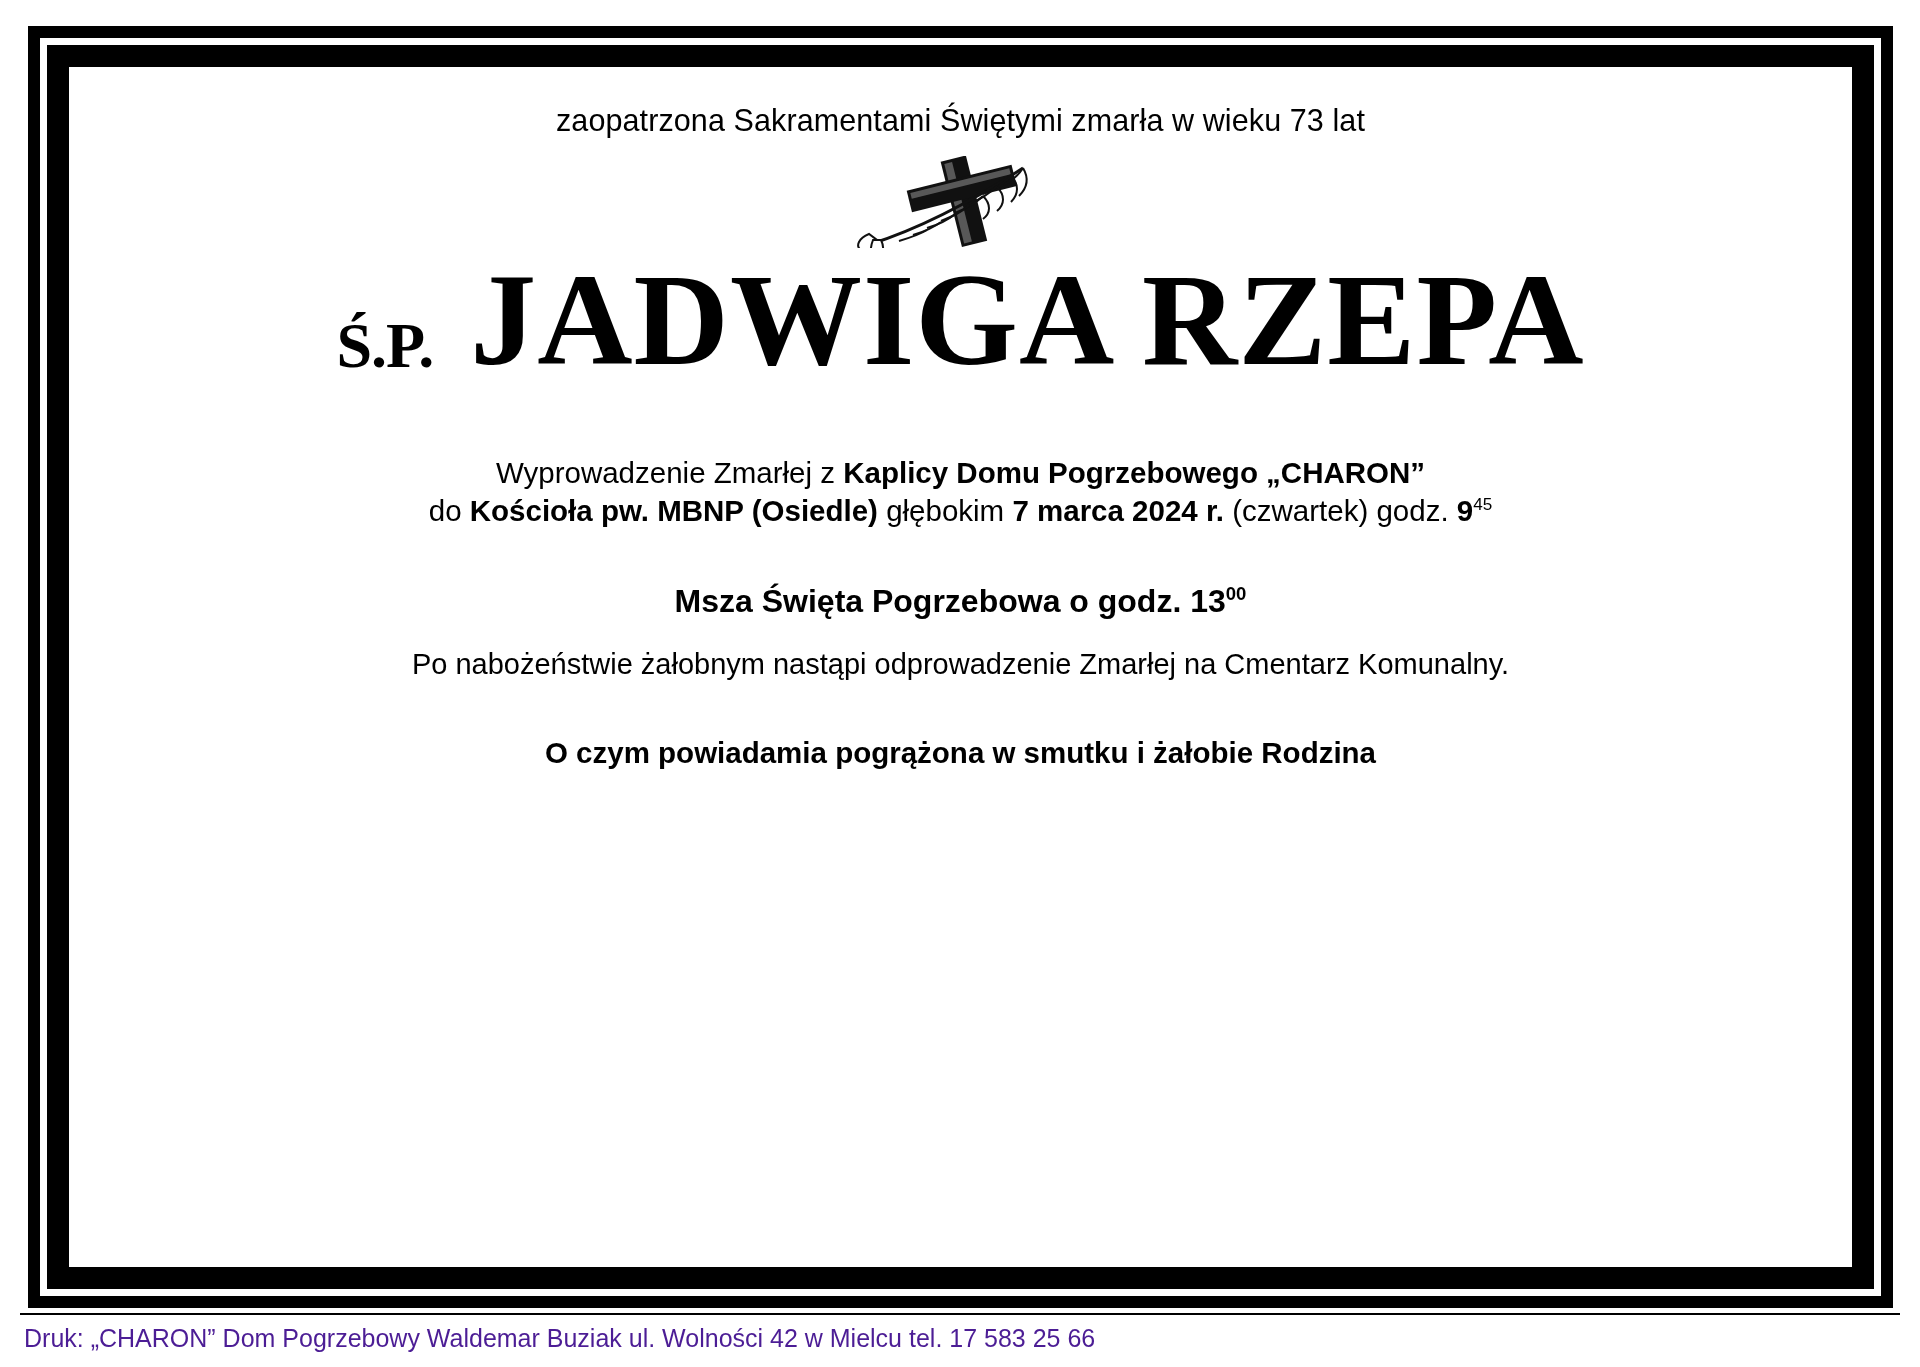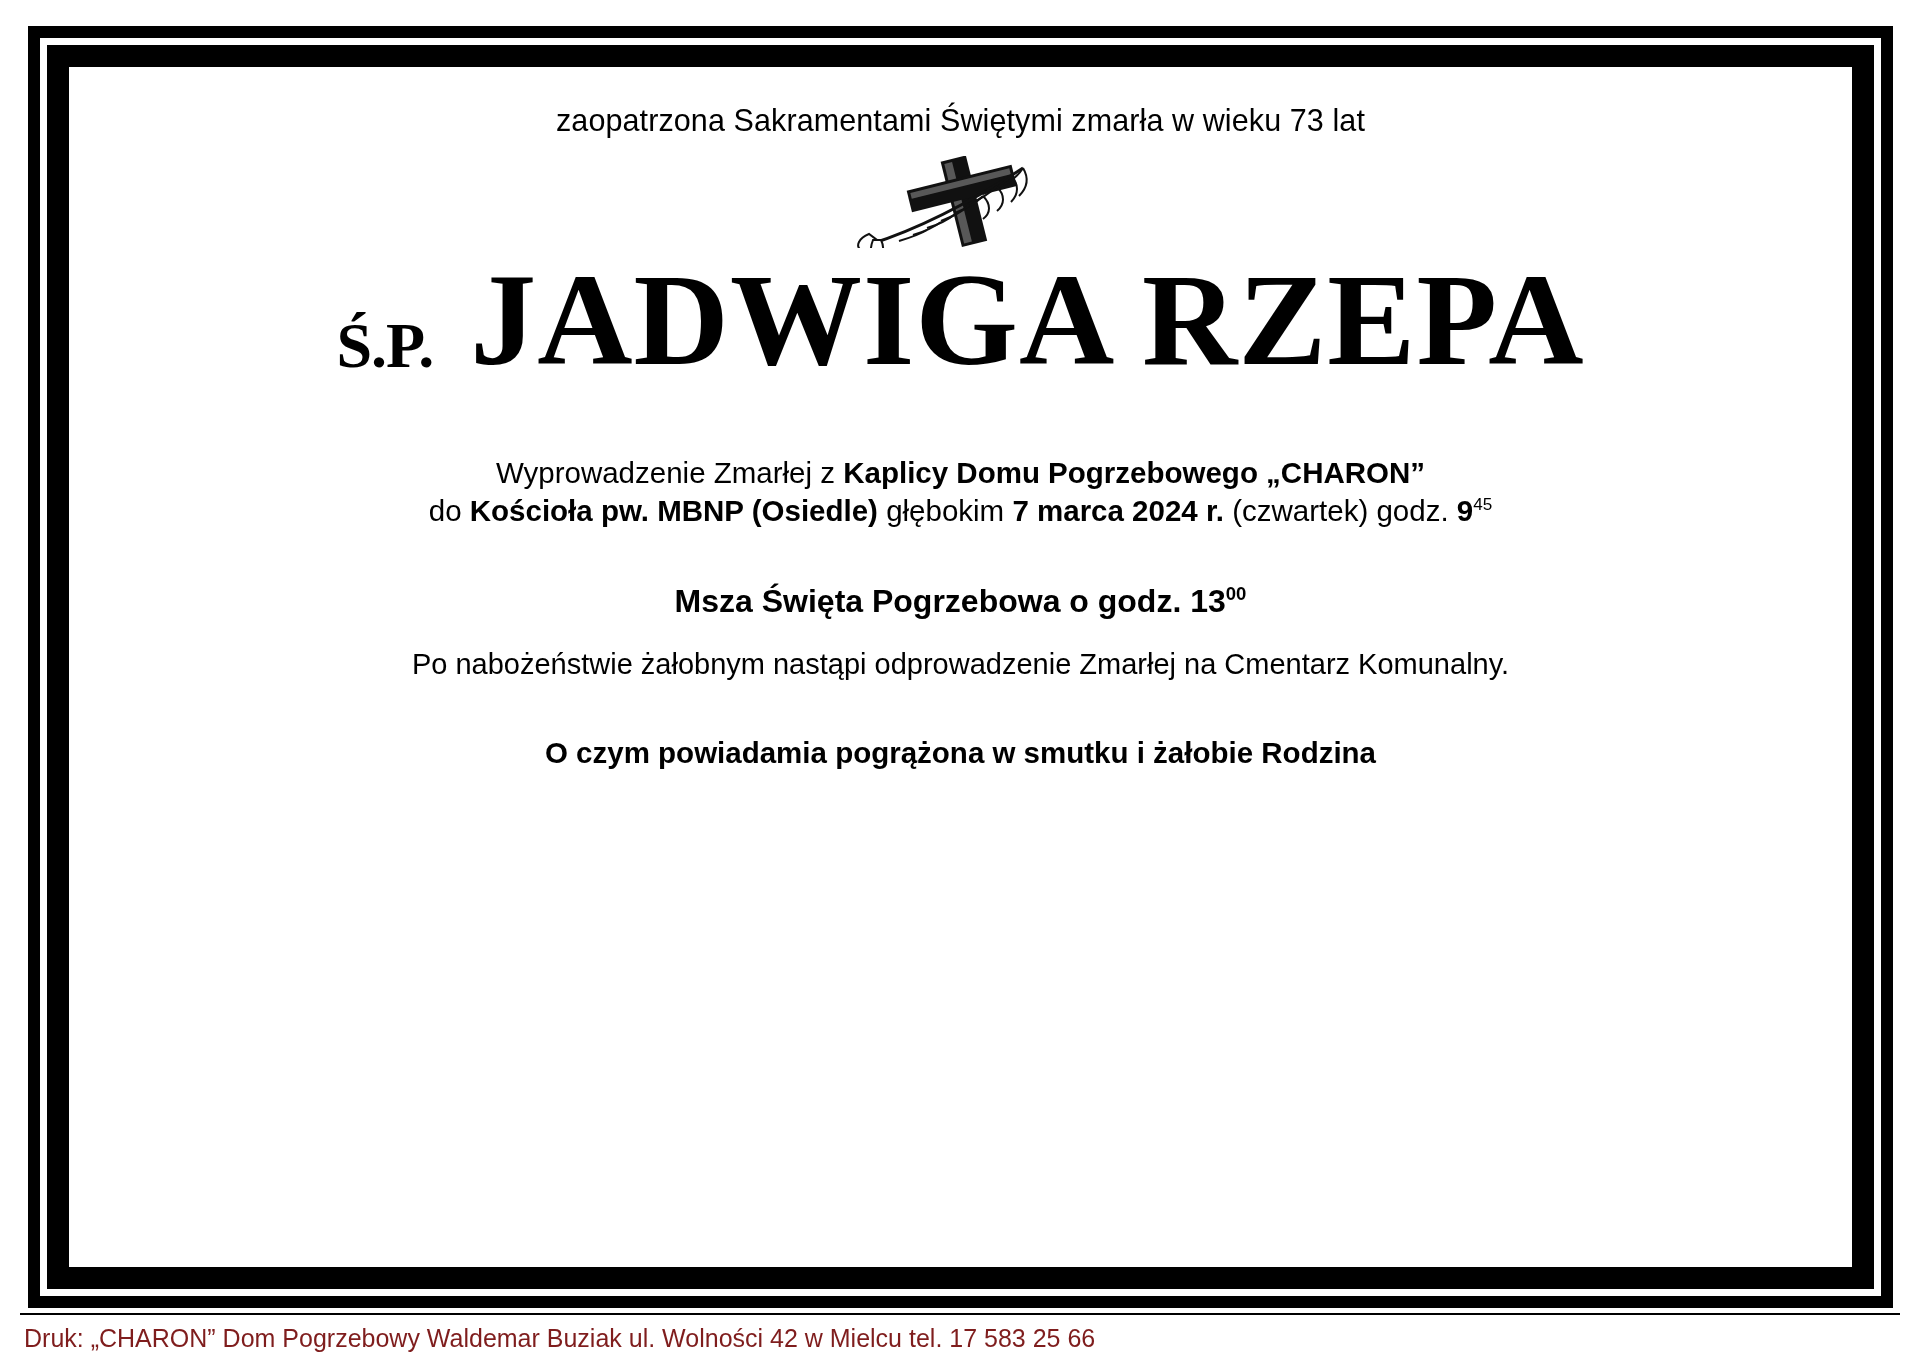--- a/index.html
+++ b/index.html
@@ -138,21 +138,21 @@
     font-size: 29.5px;
   }
 
   .footer {
     position: absolute;
     left: 24px;
     bottom: 14px;
     width: 1870px;
     font-size: 25px;
     text-align: left;
-    color: #7f1d1d;
+    color: #4c1d95;
   }
   .footer-rule {
     position: absolute;
     left: 20px;
     bottom: 52px;
     width: 1880px;
     height: 2px;
     background: #000;
   }
 </style>

